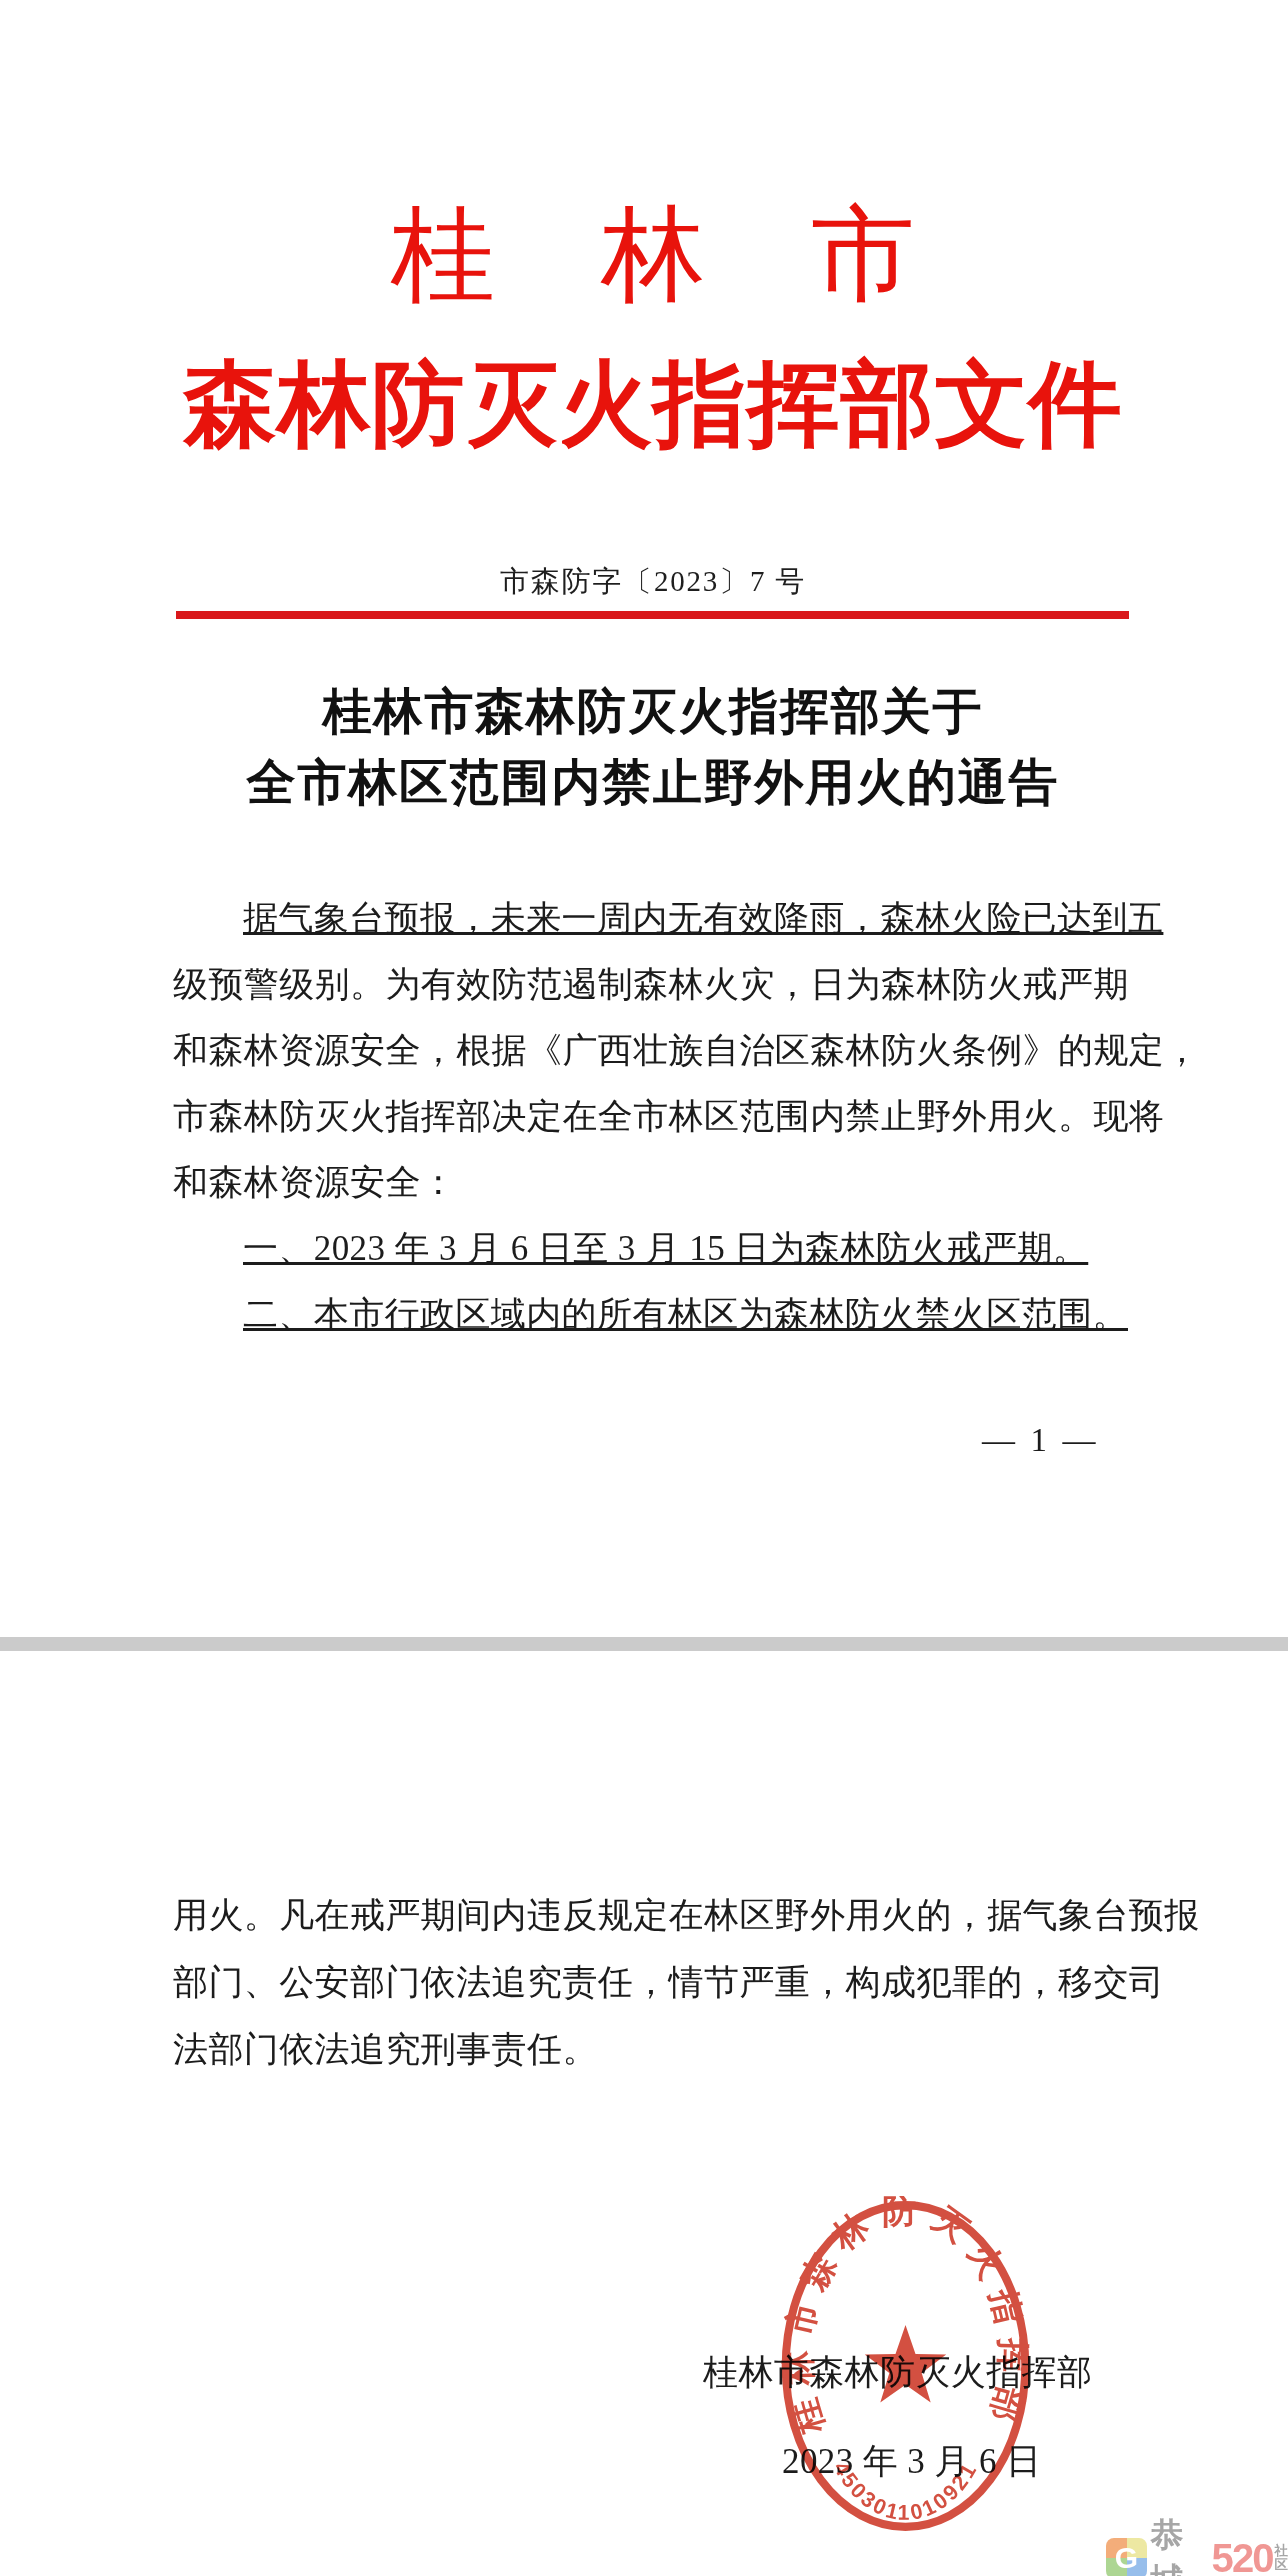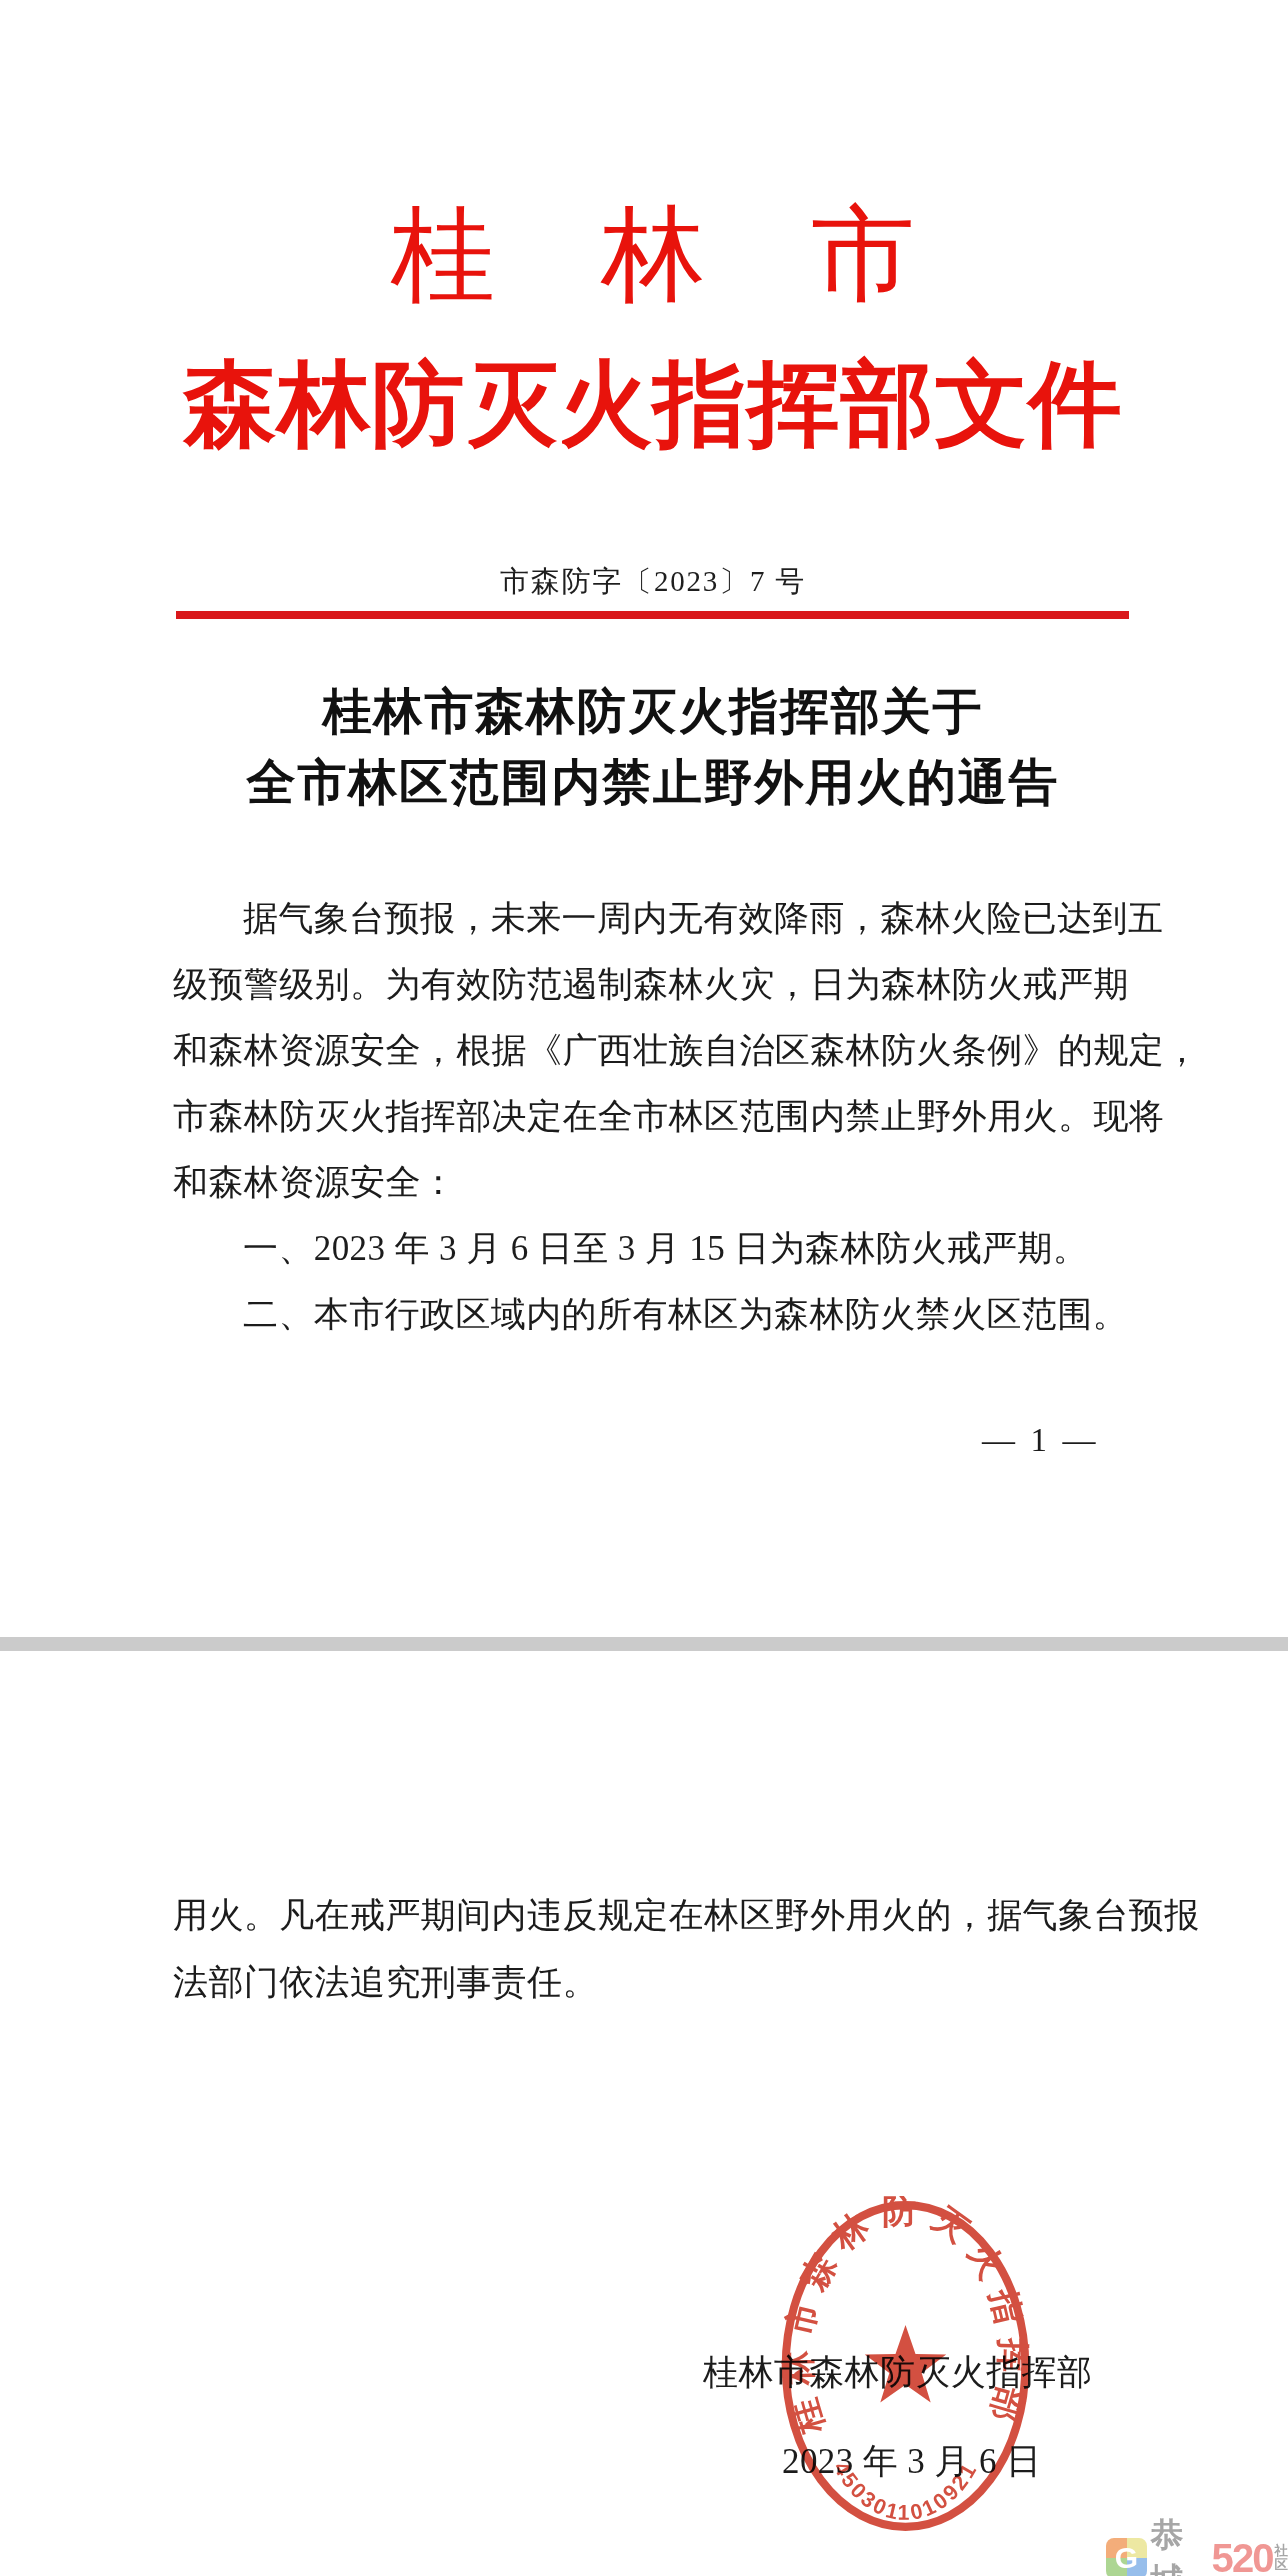--- a/index.html
+++ b/index.html
@@ -14,21 +14,21 @@
   .org{top:352px;font-size:93px;font-weight:bold;color:#e8130c;letter-spacing:0.9px;line-height:1.15;}
   .docno{top:562px;font-size:29px;color:#1e1e1e;letter-spacing:1.8px;}
   .redline{top:611px;left:176px;width:953px;height:8px;background:#d9181b;}
   
   .title-block{top:676px;font-weight:bold;font-size:49px;color:#111;line-height:71px;letter-spacing:1.8px;}
   
   .body-block{left:173px;width:984px;font-size:35px;color:#1c1c1c;letter-spacing:0.4px;}
   .p1{top:886px;line-height:66px;}
   .p2{top:1882px;line-height:67px;}
   .line{white-space:pre;}
-  .ind{text-indent:70px;}
+  .ind{text-indent:70px;text-decoration:underline;}
   .pageno{top:1422px;right:189px;font-size:33px;color:#1c1c1c;letter-spacing:3.6px;}
   
   .pbreak{top:1637px;left:0;width:1288px;height:14.3px;background:#cbcbcb;}
   
   .sig{top:2349px;left:703px;font-size:35px;color:#1c1c1c;letter-spacing:0.4px;}
   .date{top:2438px;left:782px;font-size:35px;color:#1c1c1c;letter-spacing:0.4px;}
   
   .seal{top:2196px;left:775px;width:261px;height:340px;mix-blend-mode:multiply;opacity:0.92;}
   
   .wm{top:2513px;left:1106px;width:182px;opacity:0.92;}
@@ -66,20 +66,21 @@
     <div class="line ind">一、2023 年 3 月 6 日至 3 月 15 日为森林防火戒严期。</div>
     <div class="line ind">二、本市行政区域内的所有林区为森林防火禁火区范围。</div>
   </div>
 
   <div class="abs pageno">— 1 —</div>
 
   <div class="abs pbreak"></div>
 
   <div class="abs body-block p2">
     <div class="line">用火。凡在戒严期间内违反规定在林区野外用火的，据气象台预报</div>
+    <div class="line">部门、公安部门依法追究责任，情节严重，构成犯罪的，移交司</div>
     <div class="line">法部门依法追究刑事责任。</div>
   </div>
 
   <div class="abs sig">桂林市森林防灭火指挥部</div>
   <div class="abs date">2023 年 3 月 6 日</div>
 
   <svg class="abs seal" viewBox="0 0 292 380" xmlns="http://www.w3.org/2000/svg">
     <defs>
       <path id="arcTop" d="M 48 240 A 107 150 0 1 1 244 240" fill="none"></path>
       <path id="arcBot" d="M 52 268 A 100 143 0 0 0 240 268" fill="none"></path>

